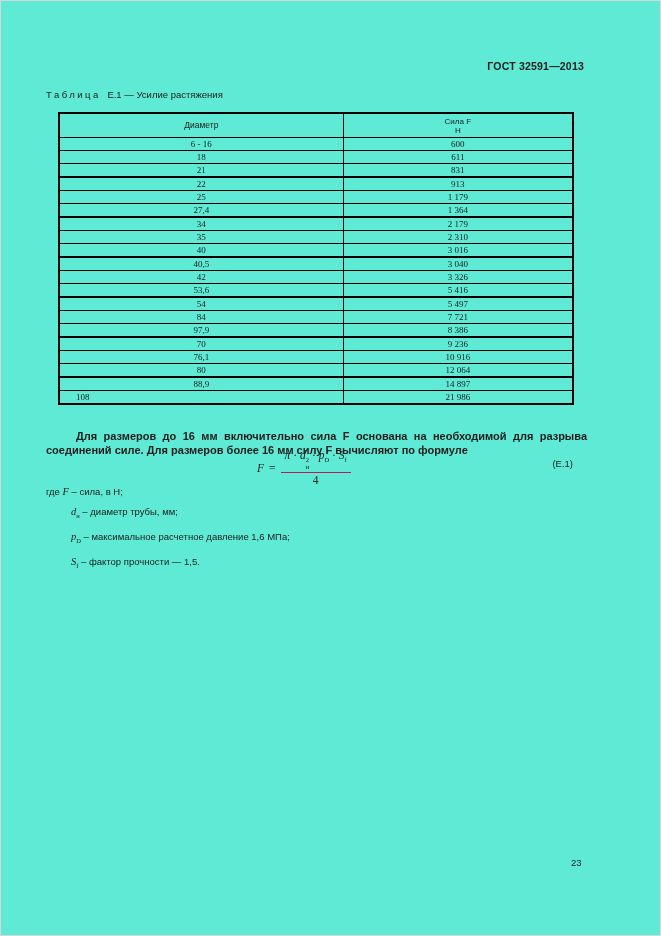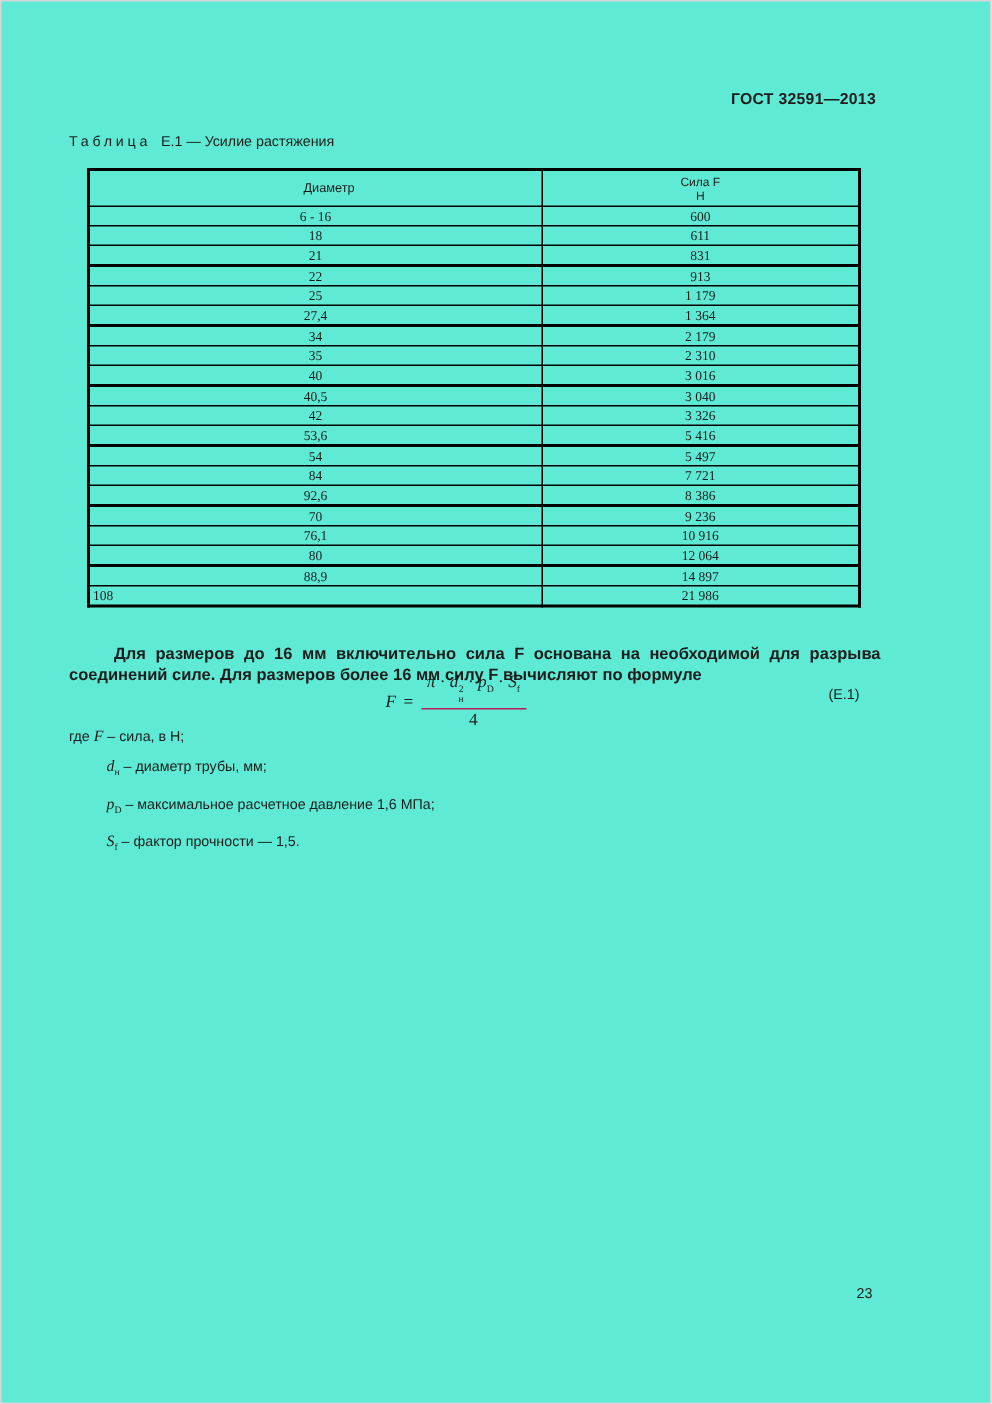--- a/index.html
+++ b/index.html
@@ -17,24 +17,24 @@
   table.data{
     position:absolute;top:111px;left:57px;width:516px;
     border-collapse:collapse;border:2px solid #000;
     table-layout:fixed;
   }
   table.data th,table.data td{
     border:1px solid #000;text-align:center;
     padding:0;font-weight:normal;color:#1c1c1c;
   }
   table.data th{height:23px;font-size:8px;line-height:9px;vertical-align:middle;}
-  table.data th.col-diameter{width:55%;font-size:8.5px;padding-left:18px;}
+  table.data th.col-diameter{width:55%;font-size:8.5px;}
   table.data td{height:12px;font-size:9px;line-height:12px;font-family:Liberation Serif, serif;}
   table.data tbody tr:nth-child(3n) td{border-bottom:2px solid #000;}
-  table.data tbody tr:last-child td:first-child{text-align:left;padding-left:2px;}
+  table.data tbody tr:last-child td:first-child{text-align:left;padding-left:16px;}
   .para{
     position:absolute;top:417px;left:45px;width:541px;
     font-size:11px;line-height:14px;text-align:justify;text-indent:30px;font-weight:bold;
   }
   .formula-band{position:absolute;top:446px;left:0;width:661px;height:38px;}
   .formula{
     position:absolute;left:256px;top:2px;display:flex;align-items:center;gap:5px;
     font-family:"Liberation Serif",serif;font-size:11.5px;
   }
   .v{font-family:"Liberation Serif",serif;font-style:italic;}
@@ -123,21 +123,21 @@
         </tr>
         <tr>
           <td>54</td>
           <td>5 497</td>
         </tr>
         <tr>
           <td>84</td>
           <td>7 721</td>
         </tr>
         <tr>
-          <td>92,6</td>
+          <td>97,9</td>
           <td>8 386</td>
         </tr>
         <tr>
           <td>70</td>
           <td>9 236</td>
         </tr>
         <tr>
           <td>76,1</td>
           <td>10 916</td>
         </tr>

